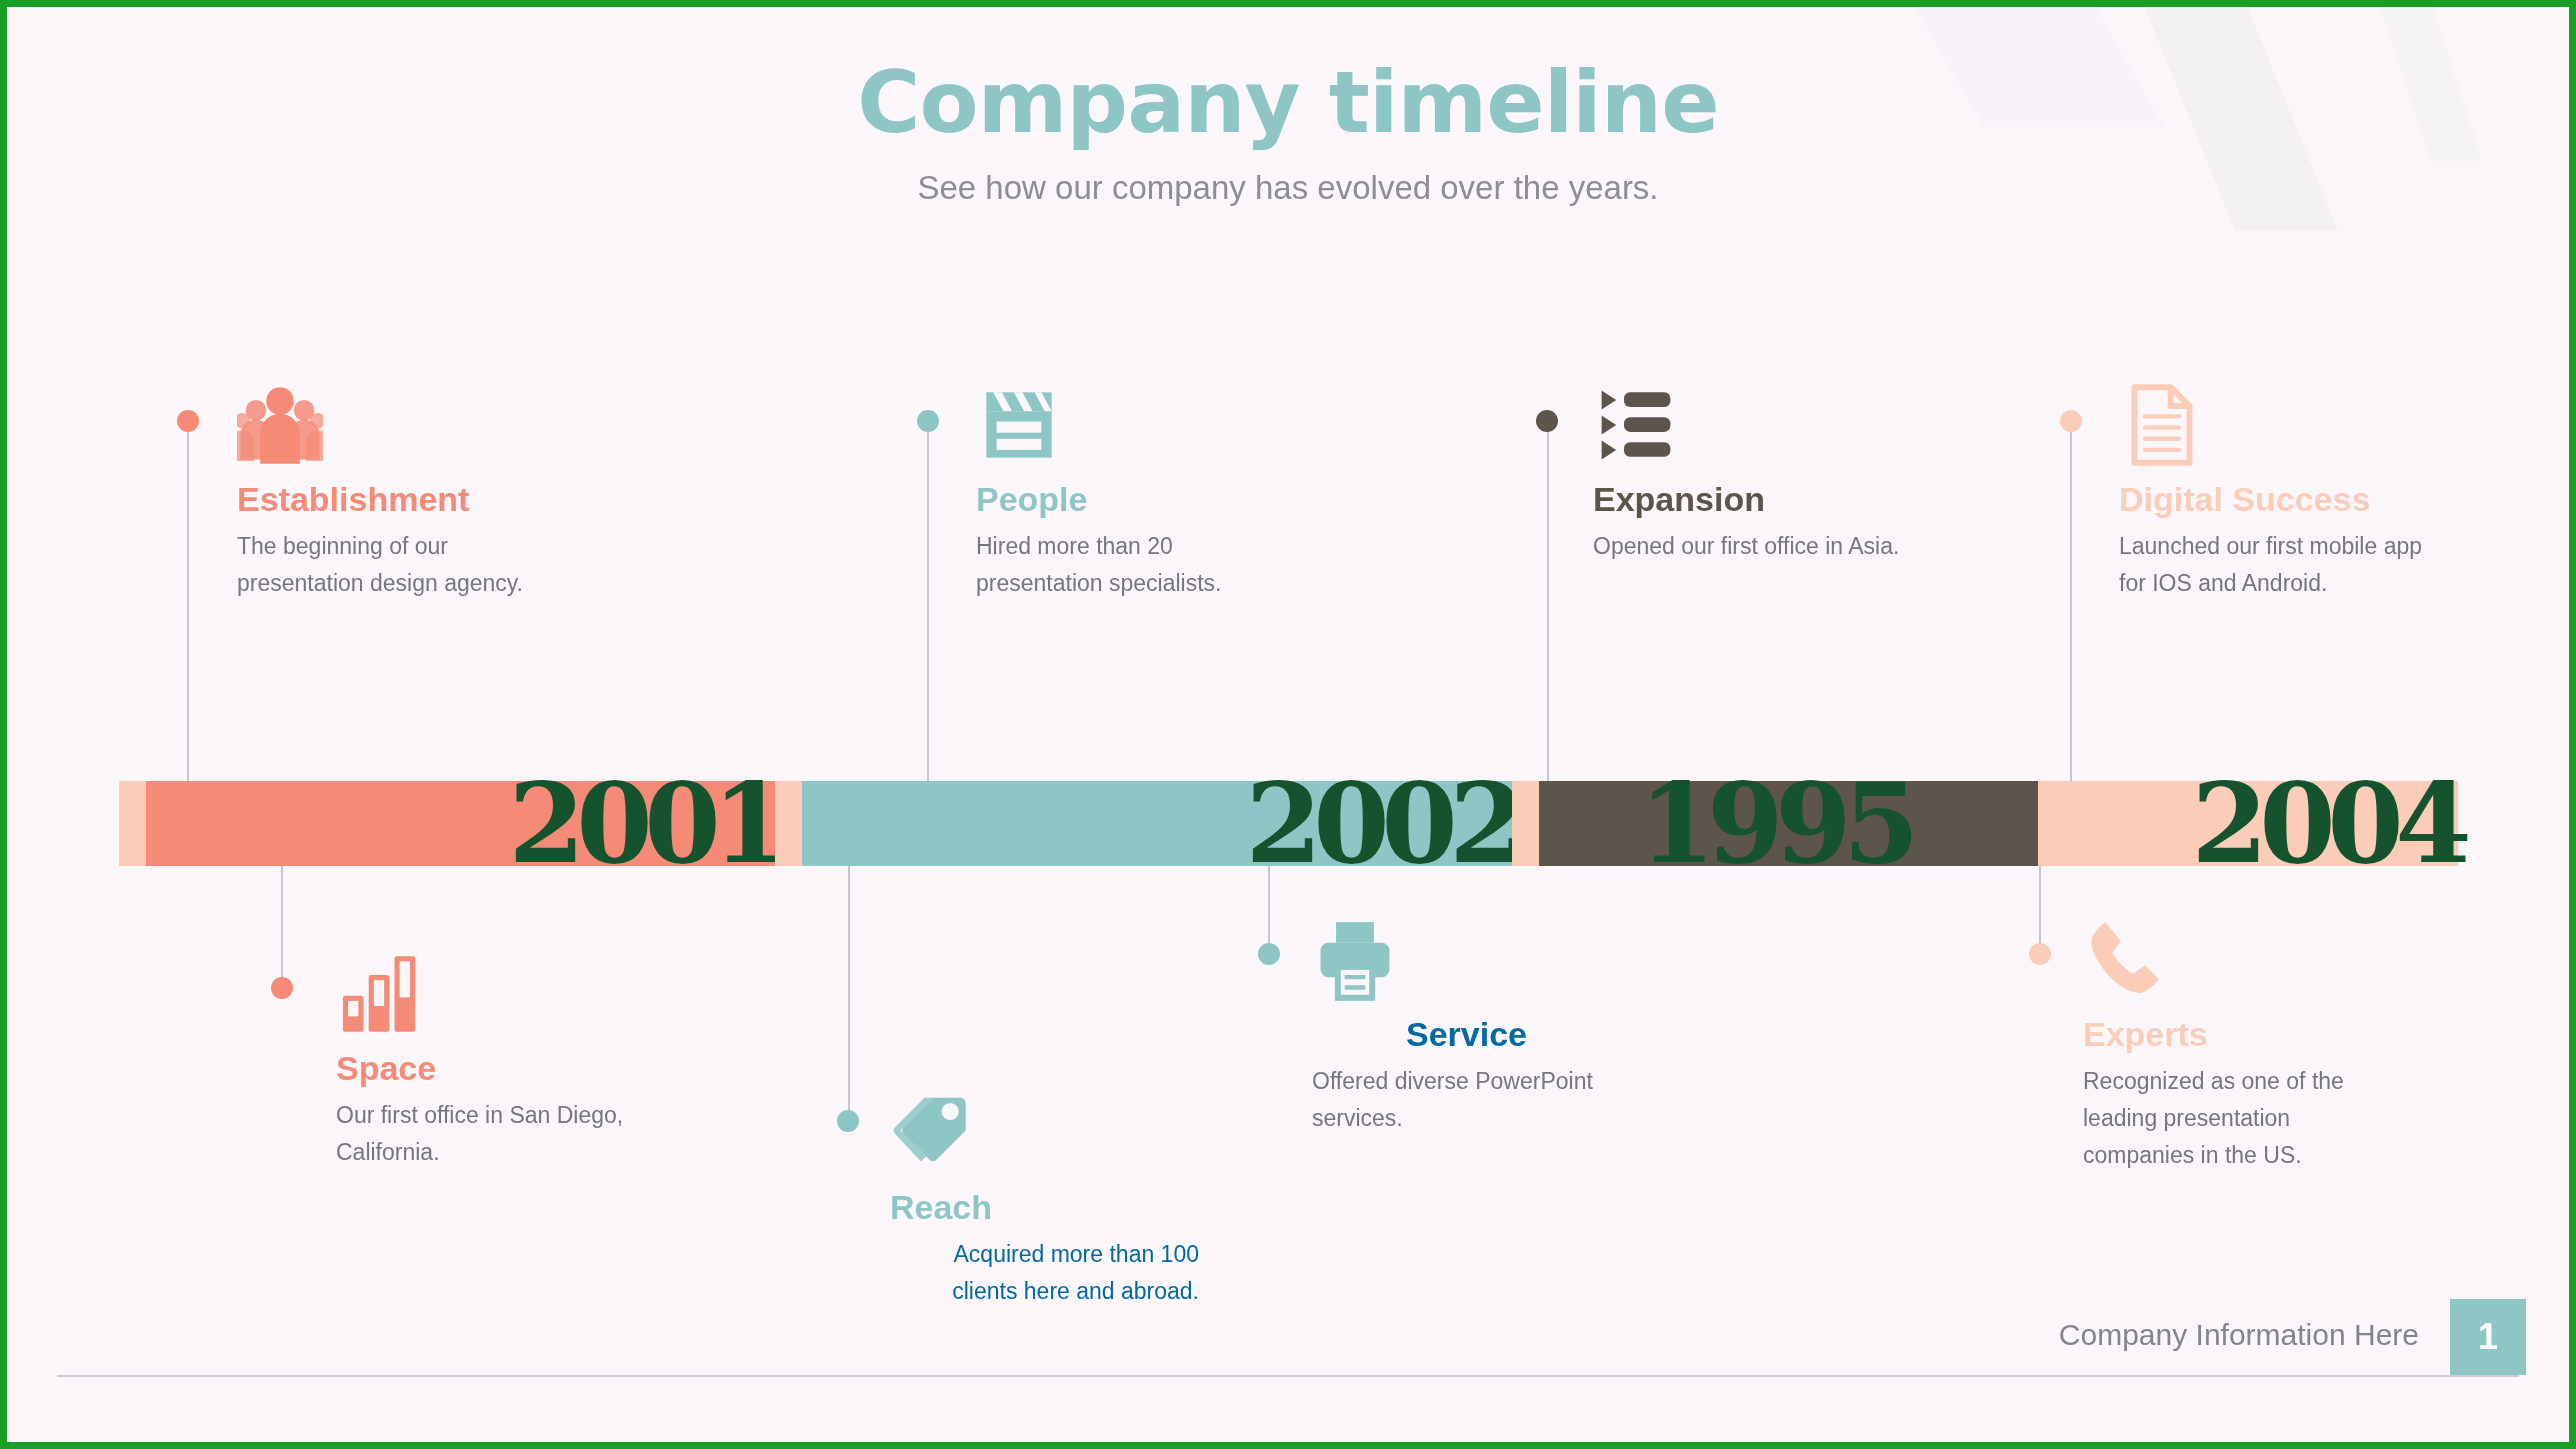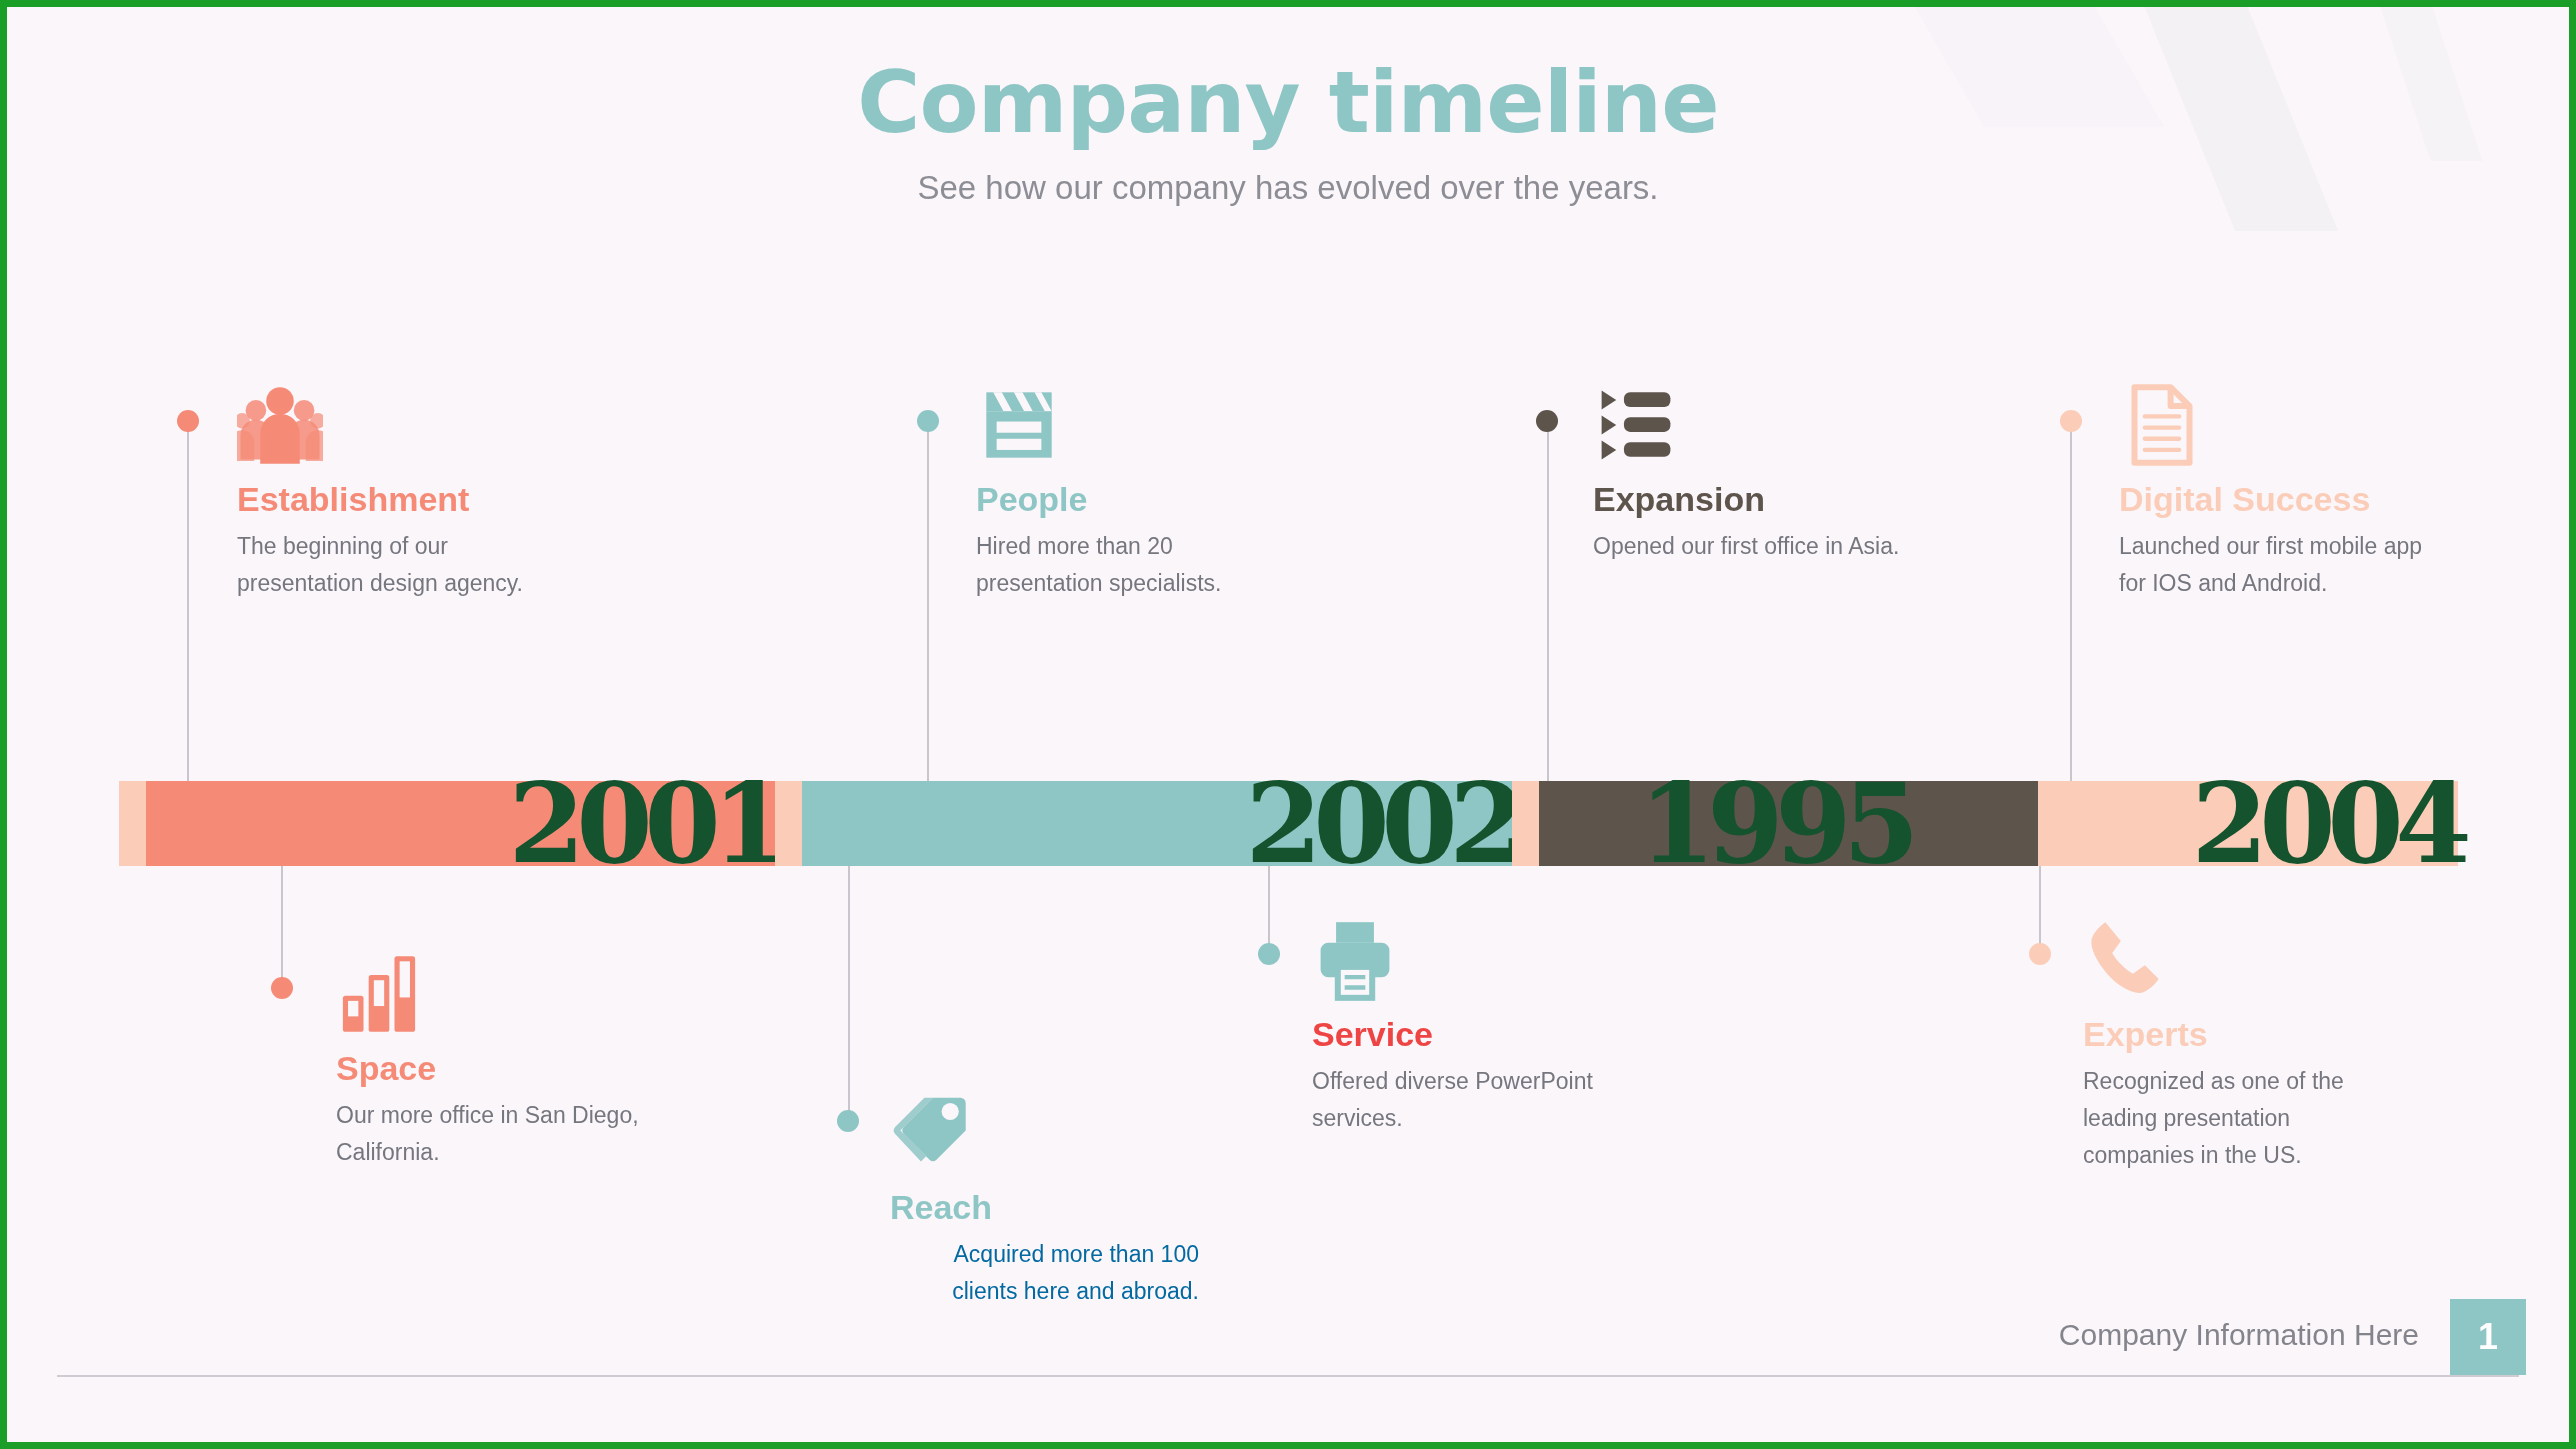--- a/index.html
+++ b/index.html
@@ -180,21 +180,21 @@
           <svg width="86" height="86" viewBox="0 0 100 100" fill="none">
             <rect x="8" y="52" width="24" height="42" rx="3" fill="#f58b77"></rect>
             <rect x="14" y="58" width="12" height="18" fill="#faf6fa"></rect>
             <rect x="38" y="28" width="24" height="66" rx="3" fill="#f58b77"></rect>
             <rect x="44" y="34" width="12" height="30" fill="#faf6fa"></rect>
             <rect x="68" y="6" width="24" height="88" rx="3" fill="#f58b77"></rect>
             <rect x="74" y="12" width="12" height="42" fill="#faf6fa"></rect>
           </svg>
         </div>
         <h3 style="color: rgb(245, 139, 119);">Space</h3>
-        <p style="color: rgb(118, 118, 127);">Our more office in San Diego, California.</p>
+        <p style="color: rgb(118, 118, 127);">Our first office in San Diego, California.</p>
       </div>
       <div class="ms" style="left: 883px; top: 1073px; width: 309px;">
         <div class="icon">
           <svg width="86" height="86" viewBox="0 0 100 100" fill="none">
             <path d="M16 50L50 16h32a6 6 0 016 6v32L54 88a6 6 0 01-8 0L16 58a6 6 0 010-8z" fill="#8ec6c5"></path>
             <path d="M6 50L40 16h10L12 54l30 30-6 6L6 58a6 6 0 010-8z" fill="#8ec6c5" opacity=".85"></path>
             <circle cx="70" cy="32" r="10" fill="#faf6fa"></circle>
           </svg>
         </div>
         <h3 style="color: rgb(142, 198, 197); margin-top: 18px;">Reach</h3>
@@ -202,21 +202,21 @@
       </div>
       <div class="ms" style="left: 1305px; top: 906px; width: 309px;">
         <div class="icon">
           <svg width="86" height="86" viewBox="0 0 100 100" fill="none">
             <rect x="28" y="6" width="44" height="24" fill="#8ec6c5"></rect>
             <rect x="10" y="30" width="80" height="40" rx="9" fill="#8ec6c5"></rect>
             <rect x="30" y="58" width="40" height="36" fill="#faf6fa" stroke="#8ec6c5" stroke-width="7"></rect>
             <path d="M38 70h24M38 82h24" stroke="#8ec6c5" stroke-width="5"></path>
           </svg>
         </div>
-        <h3 style="color: #ef4444;">Service</h3>
+        <h3 style="color: #0369a1; text-align: center;">Service</h3>
         <p style="color: rgb(118, 118, 127);">Offered diverse PowerPoint services.</p>
       </div>
       <div class="ms" style="left: 2076px; top: 906px; width: 309px;">
         <div class="icon">
           <svg width="86" height="86" viewBox="0 0 100 100" fill="none">
             <path d="M26 6c-6 4-14 12-16 20-2 10 6 26 18 40s30 24 40 22c8-2 16-10 20-16L72 56 58 66C50 62 38 50 34 42l10-14z" fill="#fbcdb8"></path>
           </svg>
         </div>
         <h3 style="color: rgb(251, 205, 184);">Experts</h3>
         <p style="color: rgb(118, 118, 127);">Recognized as one of the leading presentation companies in the US.</p>

